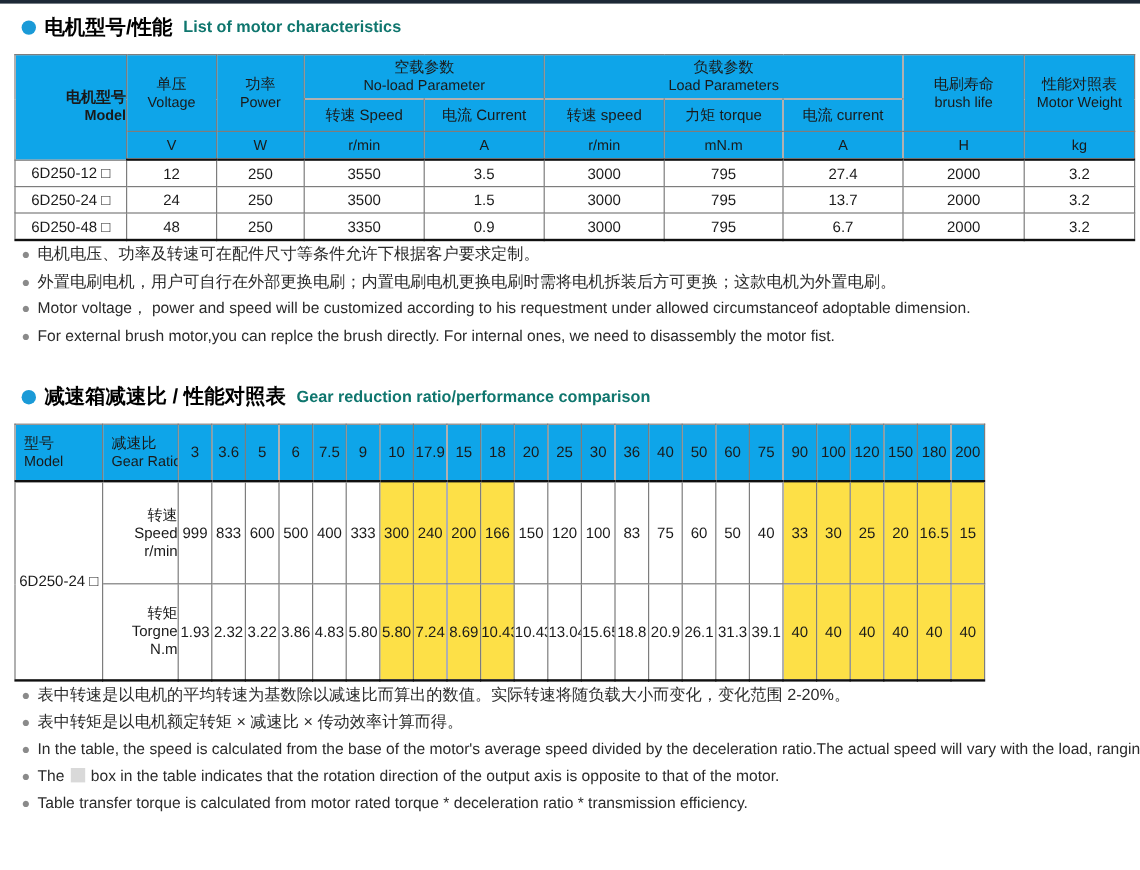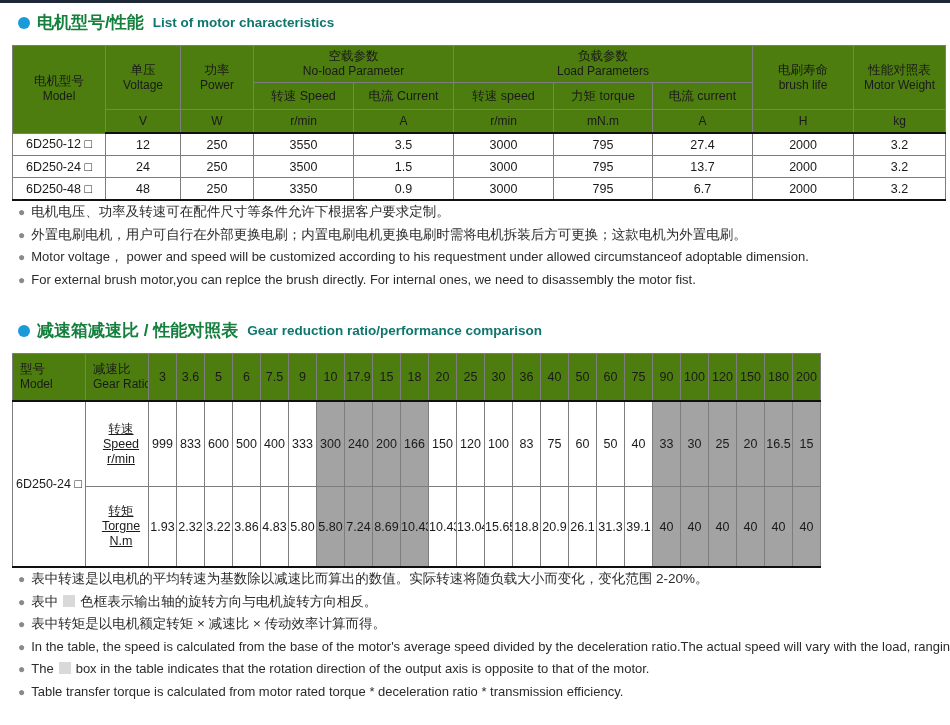--- a/index.html
+++ b/index.html
@@ -3,47 +3,47 @@
 <meta charset="utf-8">
 <style>
   html,body{margin:0;padding:0;background:#fff;}
   body{width:950px;height:725px;font-family:"Liberation Sans",sans-serif;color:#1a1a1a;overflow:hidden;}
   .top-rule{height:3px;background:#1c2836;width:100%;}
   .page{padding:0 5px 0 12px;}
 
   
   .sec-title{display:flex;align-items:center;gap:7px;margin:8px 0 11px 6px;}
   .dot{width:12px;height:12px;border-radius:50%;background:#1a9ad7;flex:0 0 auto;}
-  .t-zh{font-size:17px;font-weight:bold;color:#15803d;}
+  .t-zh{font-size:17px;font-weight:bold;color:#000000;}
   .t-en{font-size:13.5px;font-weight:bold;color:#0f766e;margin-left:2px;}
 
   
   table{border-collapse:collapse;table-layout:fixed;width:809px;}
   th,td{border:1px solid #7d7d7d;text-align:center;font-weight:normal;
         font-size:12.5px;padding:0;overflow:hidden;white-space:nowrap;}
-  .hdr{background:#4d7c0f;}
-  .gray{background:#a3a3a3;}
+  .hdr{background:#0ea5e9;}
+  .gray{background:#fde047;}
   .two-line span{display:block;line-height:15px;}
   .two-line .en{font-size:12px;}
 
   
   #t1{border-bottom:2px solid #101010;border-top:1px solid #5a5a5a;}
   #t1 .r1{height:37px;}
   #t1 .r2{height:27px;}
   #t1 .units td{height:22px;border-bottom:2px solid #101010;font-size:12px;}
   #t1 tbody td{height:21px;}
-  #t1 th.model-h{text-align:center;padding-left:0;}
+  #t1 th.model-h{text-align:right;padding-left:0;font-weight:bold;}
 
   
   #t2{border-bottom:2px solid #101010;border-top:1px solid #5a5a5a;margin-top:6px;}
   #t2 thead th{height:46px;border-bottom:2px solid #101010;}
   #t2 thead th.left{text-align:left;padding-left:7px;}
   #t2 .speed-row td{height:84px;}
   #t2 .torque-row td{height:79px;margin-top:45px;}
-  #t2 td.label-cell{text-align:center;padding-left:8px;text-decoration:underline;}
+  #t2 td.label-cell{text-align:right;padding-left:8px;}
   #t2 td.label-cell span{display:block;line-height:15px;font-size:12.5px;}
   #t2 td.model-cell{font-size:12.5px;}
 
   
   ul.notes{list-style:none;margin:0;padding:0 0 0 6px;}
   ul.notes li{line-height:21.5px;font-size:13px;color:#2b2b2b;white-space:nowrap;}
   ul.notes li.zh{font-size:13.5px;}
   .bullet{color:#8a8a8a;font-size:12px;margin-right:6px;}
   .swatch{display:inline-block;width:12px;height:12px;background:#d9d9d9;
           margin:0 5px;vertical-align:-1px;}
@@ -307,20 +307,19 @@
           <td class="gray">40</td>
           <td class="gray">40</td>
           <td class="gray">40</td>
           <td class="gray">40</td>
         </tr>
     </tbody>
   </table>
 
   <ul class="notes notes-2">
       <li class="zh"><span class="bullet">●</span><span>表中转速是以电机的平均转速为基数除以减速比而算出的数值。实际转速将随负载大小而变化，变化范围 2-20%。</span></li>
-      <li class="zh"><span class="bullet">●</span><span>表中</span><span class="swatch"></span><span>色框表示输出轴的旋转方向与电机旋转方向相反。</span></li>
       <li class="zh"><span class="bullet">●</span><span>表中转矩是以电机额定转矩 × 减速比 × 传动效率计算而得。</span></li>
       <li class="en"><span class="bullet">●</span><span>In the table, the speed is calculated from the base of the motor's average speed  divided by the deceleration ratio.The actual speed will vary with the load, ranging from 2% to 20%.</span></li>
       <li class="en"><span class="bullet">●</span><span>The</span><span class="swatch"></span><span>box in the table indicates that the rotation direction of the output axis is opposite to that of the motor.</span></li>
       <li class="en"><span class="bullet">●</span><span>Table transfer torque is calculated from motor rated torque * deceleration ratio * transmission efficiency.</span></li>
     </ul>
 
 </div>
 
 </body></html>

